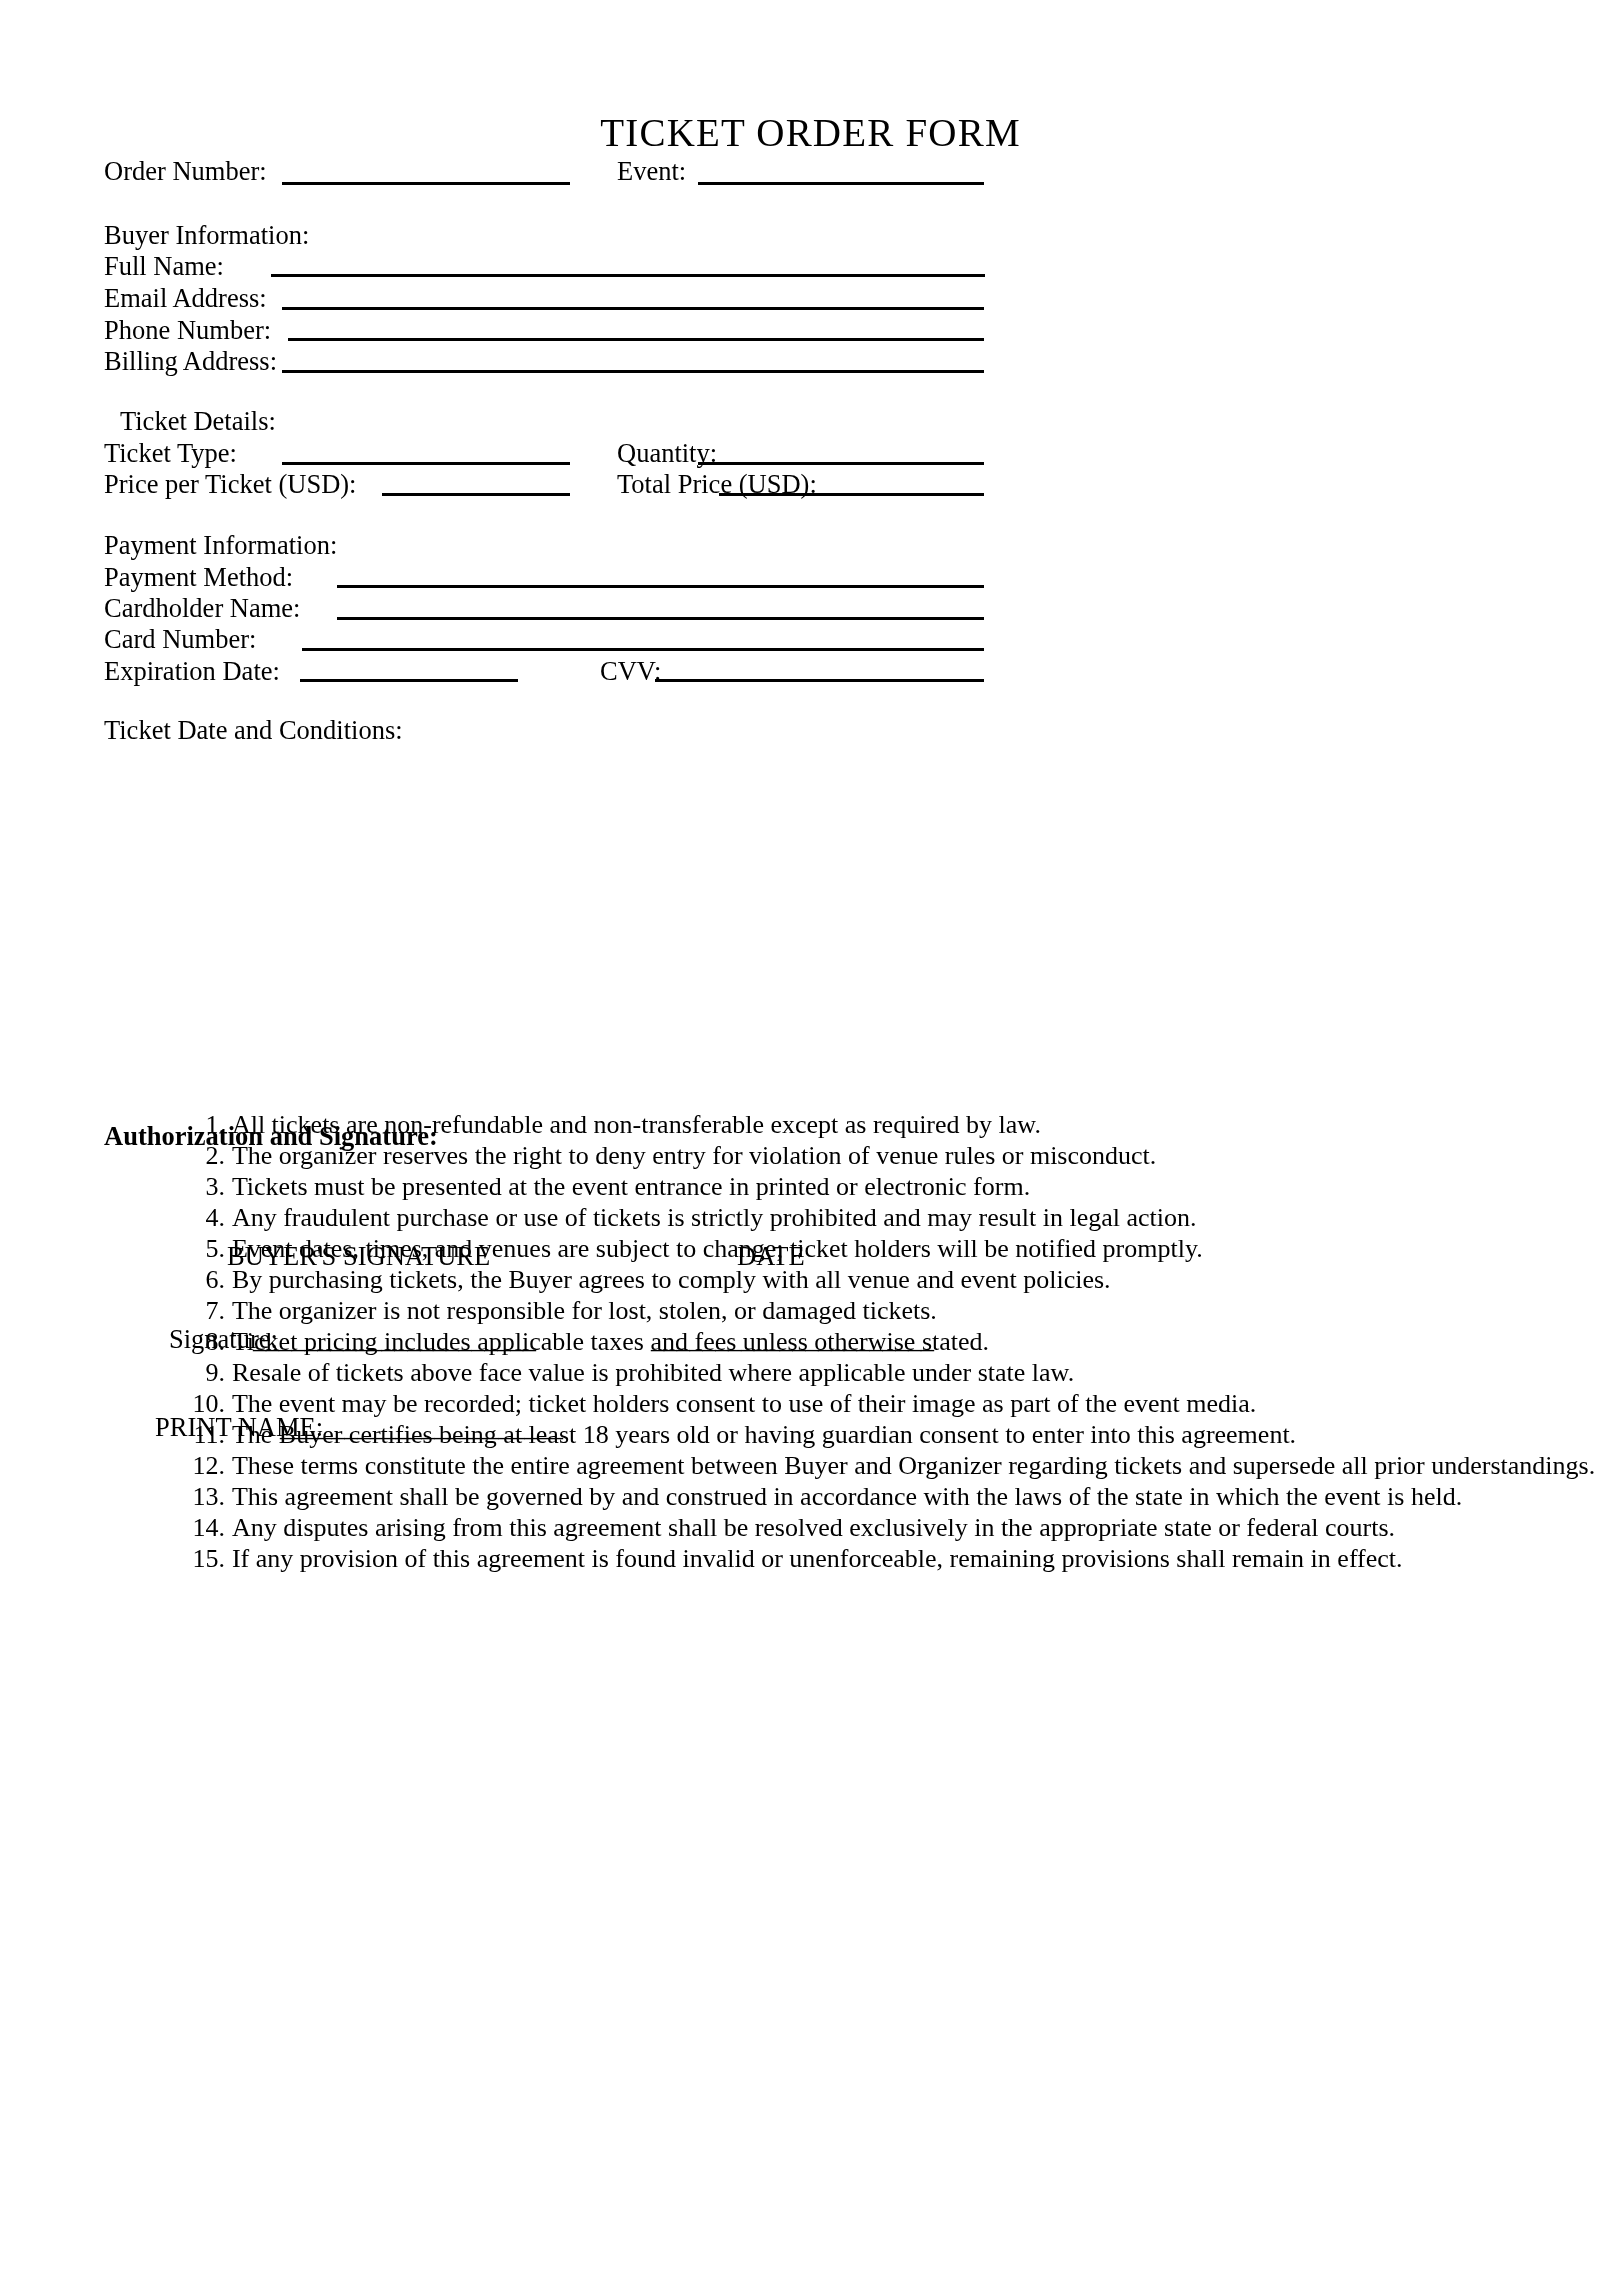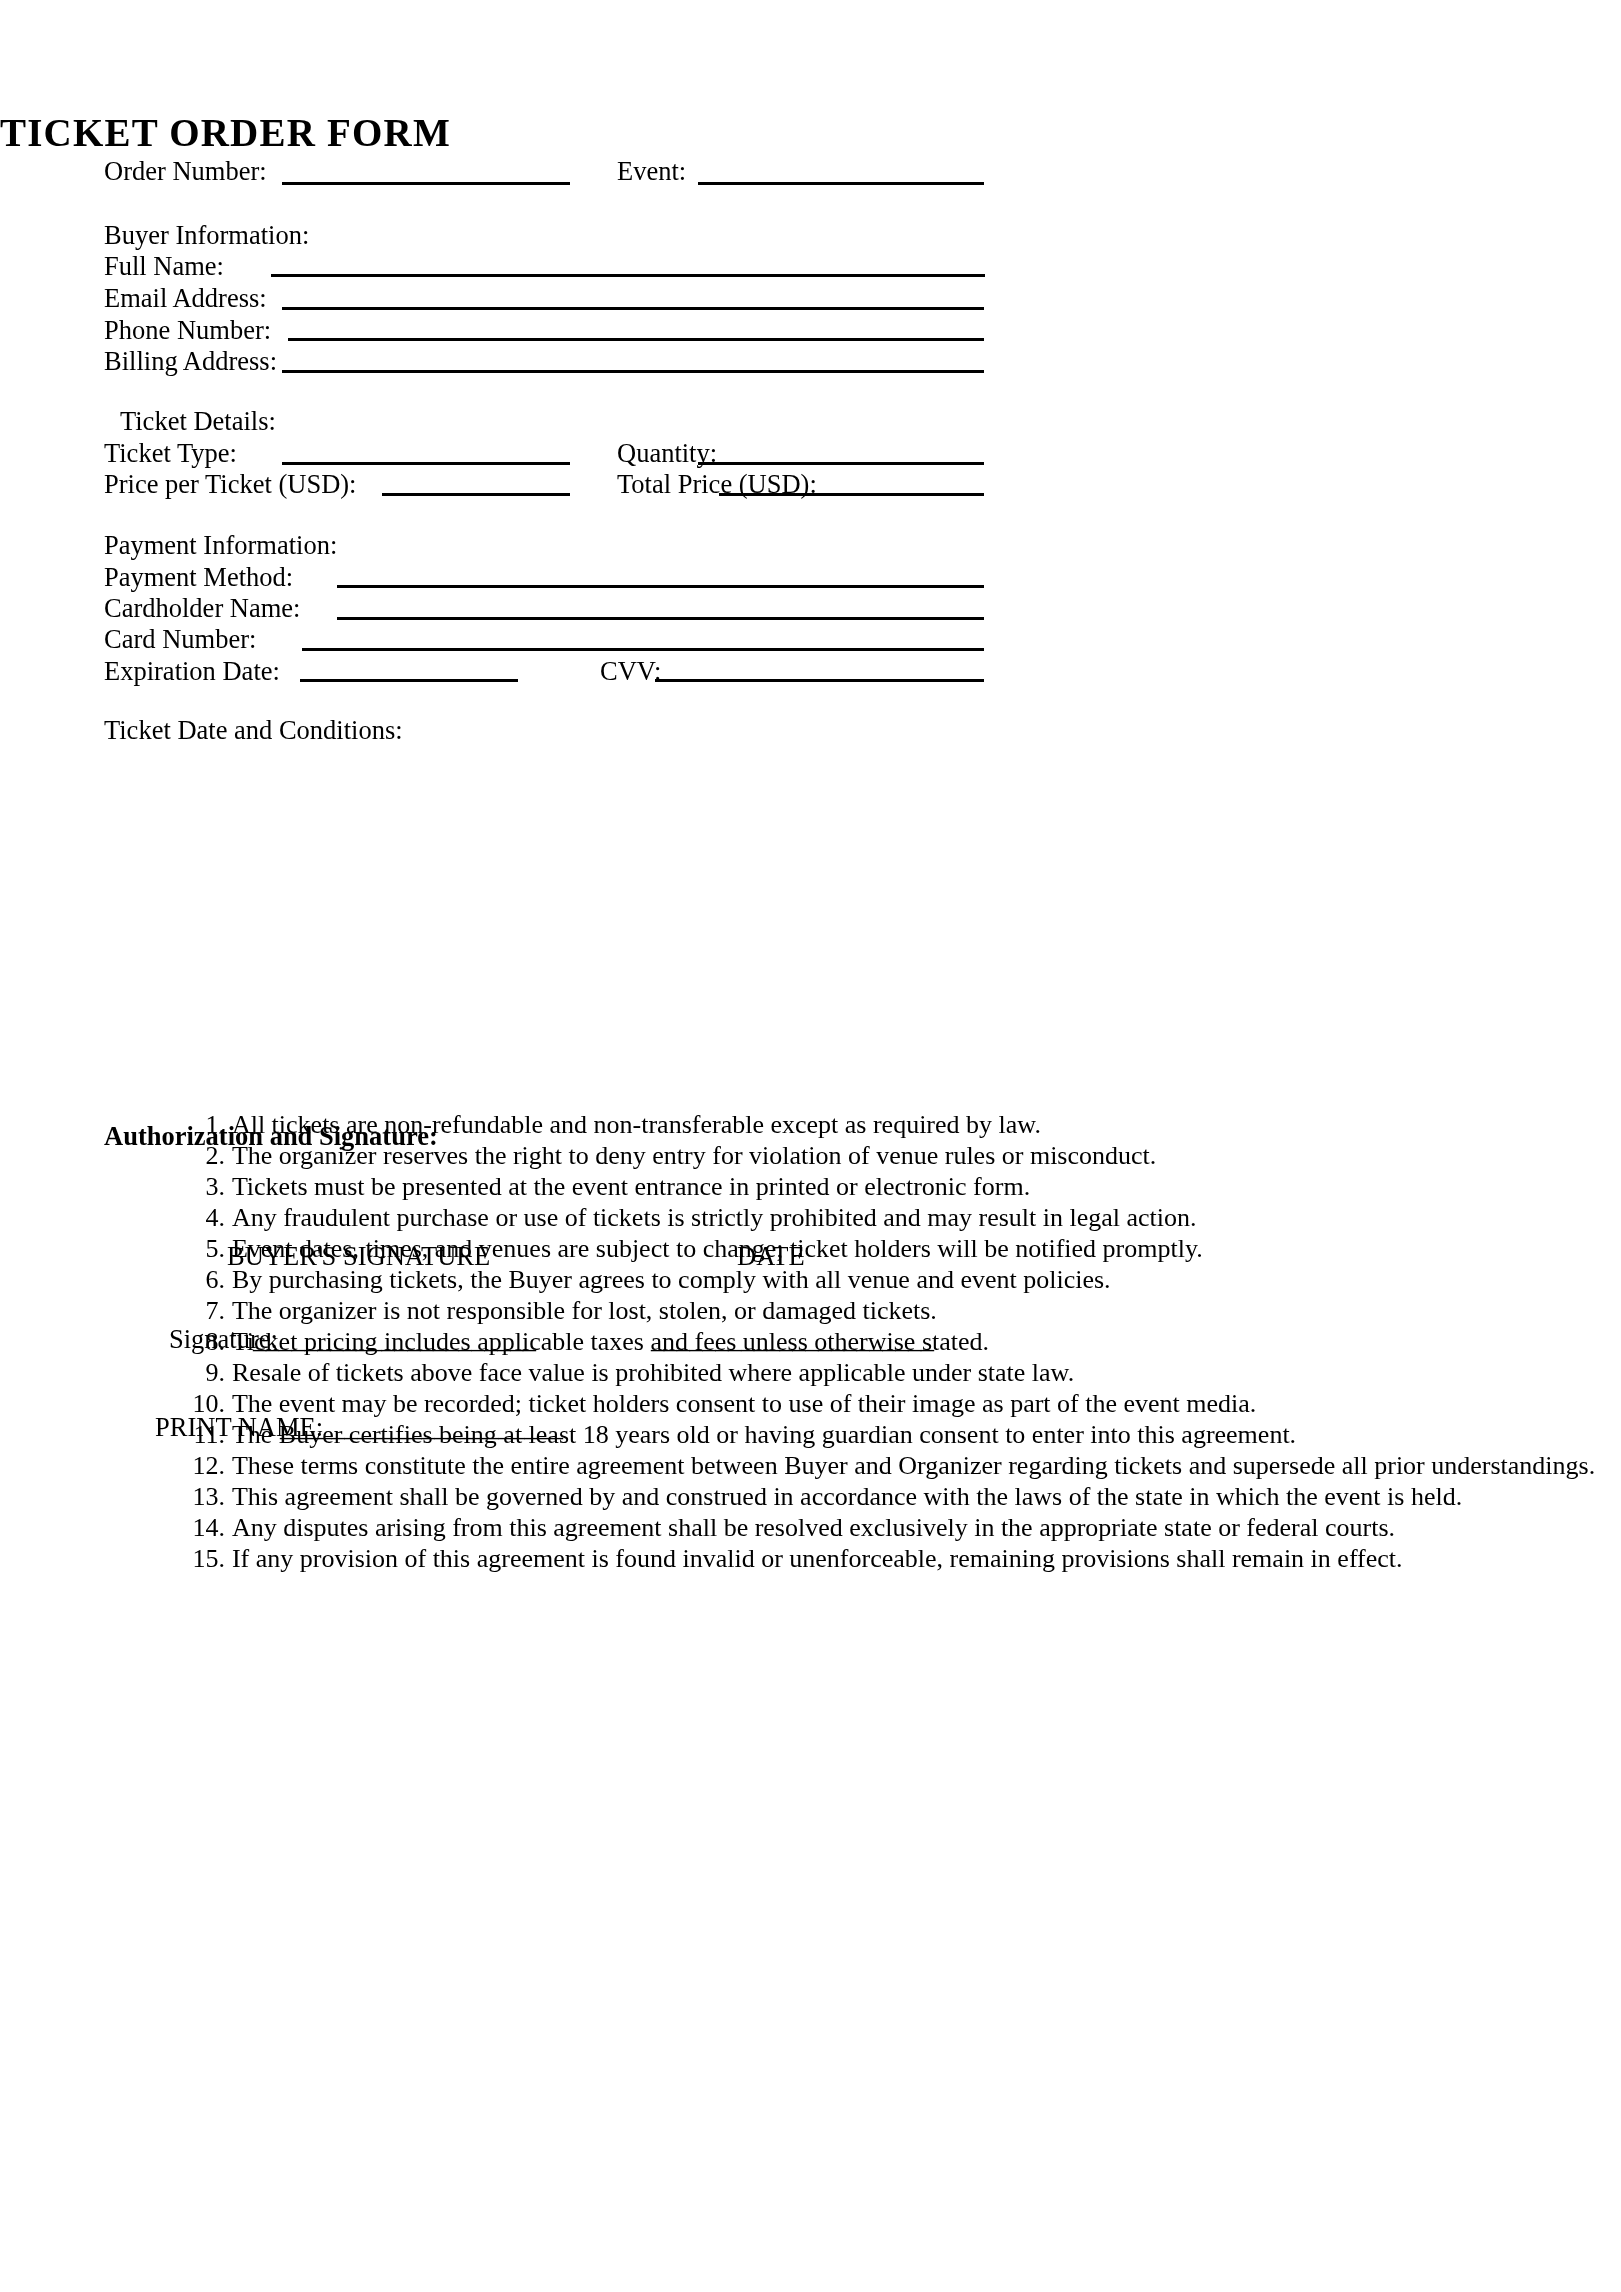--- a/index.html
+++ b/index.html
@@ -18,25 +18,24 @@
     background: #ffffff;
     overflow: hidden;
   }
 
   
   .doc-title {
     position: absolute;
     left: 0;
     top: 110px;
     width: 1621px;
-    text-align: left;
+    text-align: center;
     font-size: 39px;
     letter-spacing: 1.2px;
     white-space: nowrap;
-    font-weight: bold;
   }
 
   
   .tx {
     position: absolute;
     font-size: 26.5px;
     line-height: 1;
     white-space: nowrap;
   }
 

